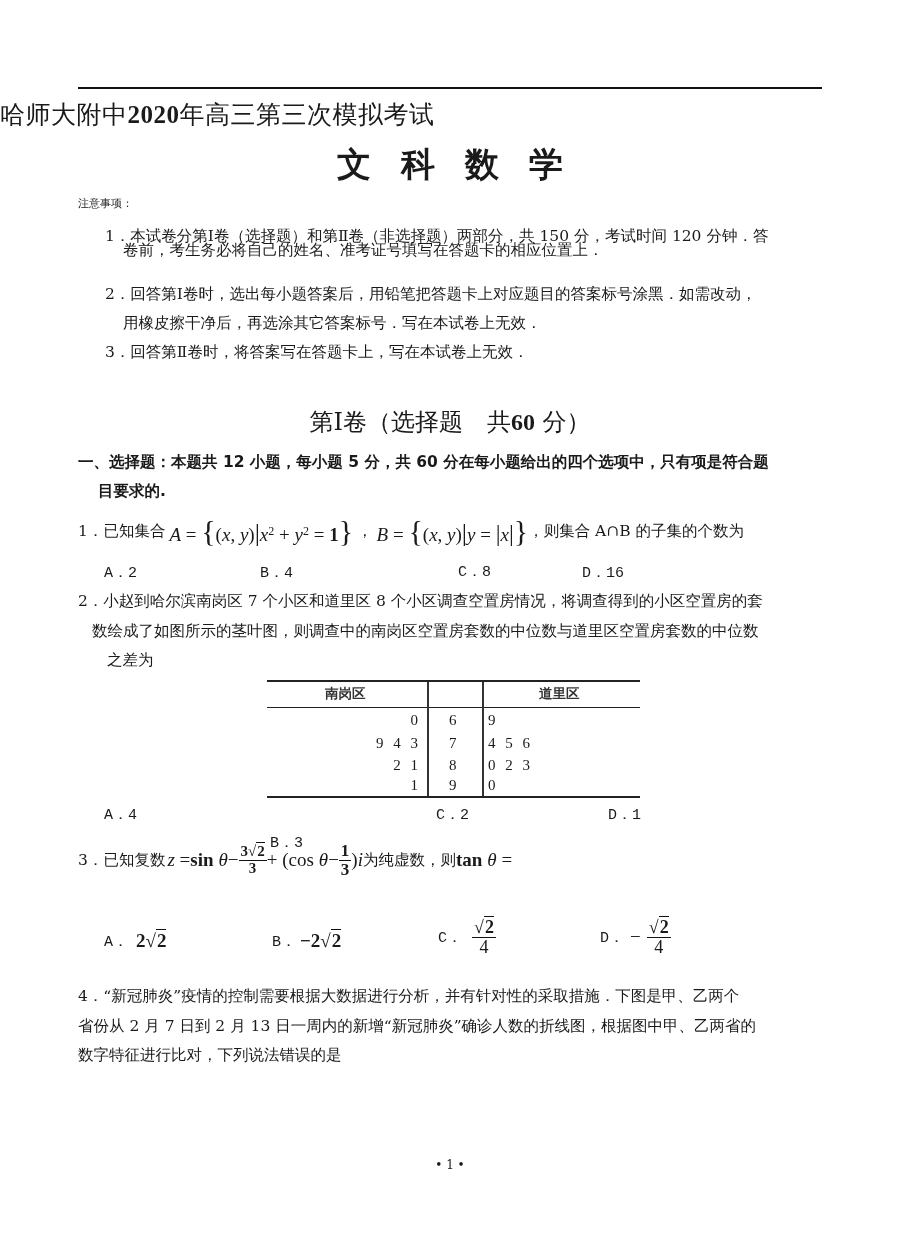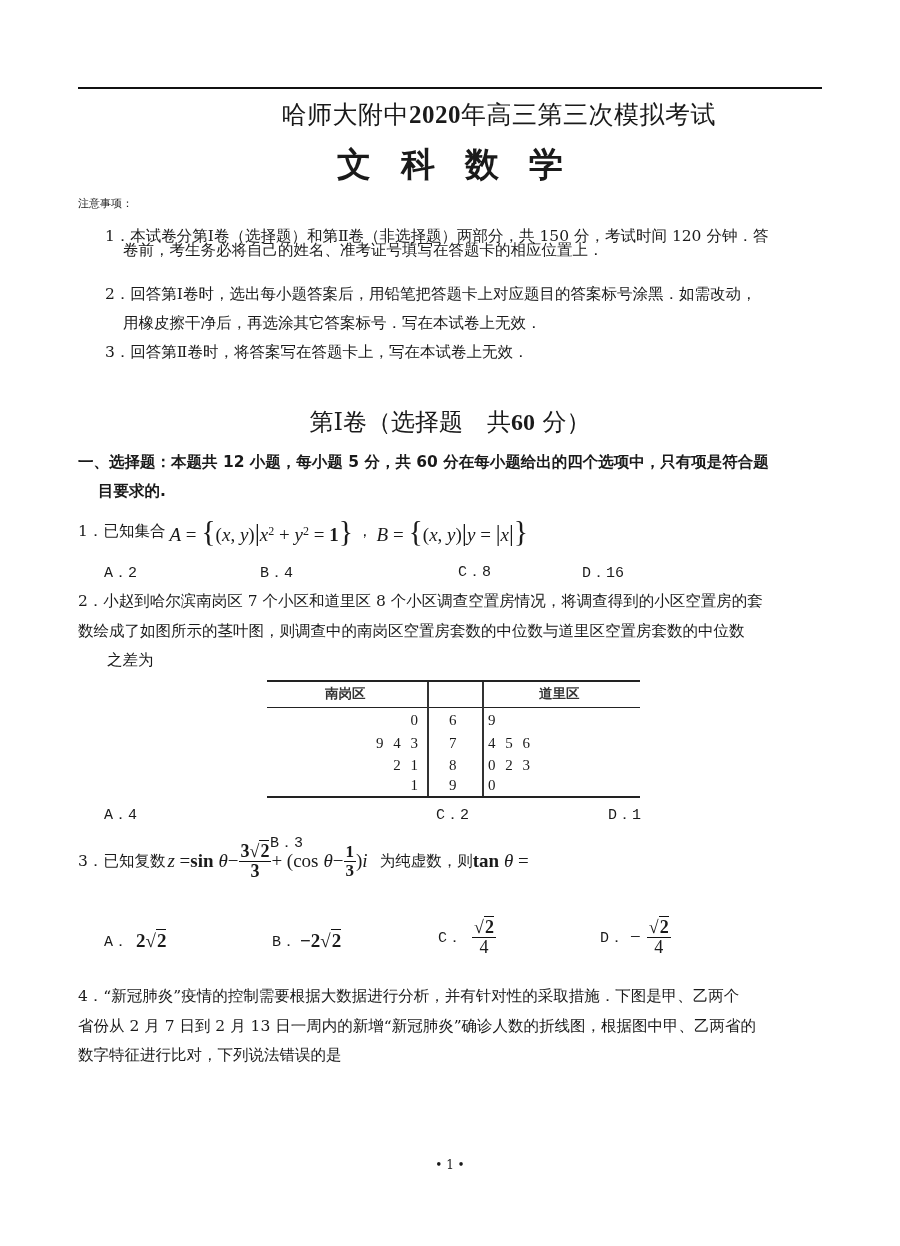--- a/index.html
+++ b/index.html
@@ -1,20 +1,20 @@
 <!DOCTYPE html>
 <html><head>
 <meta charset="utf-8">
 <style>
   html, body { margin: 0; padding: 0; background: #ffffff; }
   body { width: 900px; height: 1246px; position: relative; overflow: hidden;
          font-family: "DejaVu Serif", "Liberation Serif", serif; color: #1a1a1a; }
   .abs { position: absolute; }
   .top-rule { left: 78px; top: 87px; width: 744px; height: 2px; background: #111; }
-  .exam-title { left: 0; width: 716px; top: 98px; text-align: right; font-size: 25px; letter-spacing: 0.5px; }
+  .exam-title { left: 0; width: 716px; top: 98px; text-align: left; font-size: 25px; letter-spacing: 0.5px; }
   .exam-title b { font-family: "Liberation Serif", serif; font-weight: bold; }
   .subject-title { left: 0; width: 900px; top: 142px; text-align: center; font-size: 34px; font-weight: bold;
                    font-family: "DejaVu Sans", sans-serif; letter-spacing: 30px; padding-left: 30px; box-sizing: border-box; }
   .notice-head { left: 78px; top: 196px; font-size: 11px; font-family: "DejaVu Sans", sans-serif; }
   .line { font-size: 15.5px; white-space: nowrap; }
   .section-title { left: 0; width: 900px; top: 406px; text-align: center; font-size: 24px; }
   .section-title b { font-family: "Liberation Serif", serif; font-weight: bold; }
   .part-head { font-size: 15.5px; font-family: "DejaVu Sans", sans-serif; font-weight: bold; white-space: nowrap; }
   .math { font-family: "Liberation Serif", serif; font-style: italic; font-size: 19px; }
   .mathr { font-family: "Liberation Serif", serif; font-size: 19px; }
@@ -61,28 +61,29 @@
 <div class="abs line" style="left:78px; top:514px; display:flex; align-items:center;">
   <span>1．</span>
   <span>已知集合</span>
   <span style="margin-left:4px;">
     <span class="math">A</span><span class="mathr"> = </span><span class="mathr" style="font-size:30px;">{</span><span class="mathr">(</span><span class="math">x</span><span class="mathr">, </span><span class="math">y</span><span class="mathr">)</span><span class="mathr" style="font-size:26px;">|</span><span class="math">x</span><sup class="mathr" style="font-size:12px;">2</sup><span class="mathr"> + </span><span class="math">y</span><sup class="mathr" style="font-size:12px;">2</sup><span class="mathr"> = </span><span class="mathb">1</span><span class="mathr" style="font-size:30px;">}</span>
   </span>
   <span style="margin:0 4px;">，</span>
   <span>
     <span class="math">B</span><span class="mathr"> = </span><span class="mathr" style="font-size:30px;">{</span><span class="mathr">(</span><span class="math">x</span><span class="mathr">, </span><span class="math">y</span><span class="mathr">)</span><span class="mathr" style="font-size:26px;">|</span><span class="math">y</span><span class="mathr"> = </span><span class="mathr" style="font-size:24px;">|</span><span class="math">x</span><span class="mathr" style="font-size:24px;">|</span><span class="mathr" style="font-size:30px;">}</span>
   </span>
+  <span>，则集合 A∩B 的子集的个数为</span>
 </div>
 <div class="abs opt" style="left:104px; top:563px;">A．2</div>
 <div class="abs opt" style="left:260px; top:563px;">B．4</div>
 <div class="abs opt" style="left:418px; top:562px;margin-left:40px;">C．8</div>
 <div class="abs opt" style="left:582px; top:563px;">D．16</div>
 
 <div class="abs line" style="left:78px; top:591px;">2．小赵到哈尔滨南岗区 7 个小区和道里区 8 个小区调查空置房情况，将调查得到的小区空置房的套</div>
-<div class="abs line" style="left:78px; top:621px;">数绘成了如图所示的茎叶图，则调查中的南岗区空置房套数的中位数与道里区空置房套数的中位数</div>
+<div class="abs line" style="left:92px; top:621px;">数绘成了如图所示的茎叶图，则调查中的南岗区空置房套数的中位数与道里区空置房套数的中位数</div>
 <div class="abs line" style="left:78px; top:650px;margin-left:29px;">之差为</div>
 
 <div class="abs stemleaf">
   <div class="hr" style="top:0; height:2px;"></div>
   <div class="hr" style="top:27px; height:1px;"></div>
   <div class="hr" style="top:116px; height:2px;"></div>
   <div class="vr" style="left:160px;"></div>
   <div class="vr" style="left:215px;"></div>
   <div class="hdr" style="left:58px; top:5px;">南岗区</div>
   <div class="hdr" style="left:272px; top:5px;">道里区</div>
@@ -107,32 +108,32 @@
 <div class="abs opt" style="left:104px; top:805px;">A．4</div>
 <div class="abs opt" style="left:270px; top:805px;margin-top:28px;">B．3</div>
 <div class="abs opt" style="left:436px; top:805px;">C．2</div>
 <div class="abs opt" style="left:608px; top:805px;">D．1</div>
 
 <div class="abs line" style="left:78px; top:842px; display:flex; align-items:center;">
   <span>3．</span>
   <span>已知复数</span>
   <span style="display:inline-flex; align-items:center; margin-left:2px;">
     <span class="math">z</span><span class="mathr">&nbsp;= </span><span class="mathb">sin</span>&nbsp;<span class="math">θ</span><span class="mathr"> − </span>
-    <span class="frac mathb" style="font-size:18px;">
+    <span class="frac mathb" style="font-size:15px;">
         <span class="num">3√<span class="sqrt">2</span></span>
         <span class="den">3</span>
       </span>
     <span class="mathr"> + (</span><span class="mathr">cos</span>&nbsp;<span class="math">θ</span><span class="mathr"> − </span>
     <span class="frac mathb" style="font-size:17px;">
         <span class="num">1</span>
         <span class="den">3</span>
       </span>
     <span class="mathr">)</span><span class="math">i</span>
   </span>
-  <span style="margin-left:12px;">为纯虚数，则</span>
+  <span style="margin-left:0;">为纯虚数，则</span>
   <span><span class="mathb">tan</span>&nbsp;<span class="math">θ</span><span class="mathr"> =</span></span>
 </div>
 
 <div class="abs opt" style="left:104px; top:930px; display:flex; align-items:center;">
   <span>A．</span>
   <span class="mathb" style="margin-left:8px;">2√<span class="sqrt">2</span></span>
 </div>
 <div class="abs opt" style="left:272px; top:930px; display:flex; align-items:center;">
   <span>B．</span>
   <span class="mathb" style="margin-left:4px;">−2√<span class="sqrt">2</span></span>

